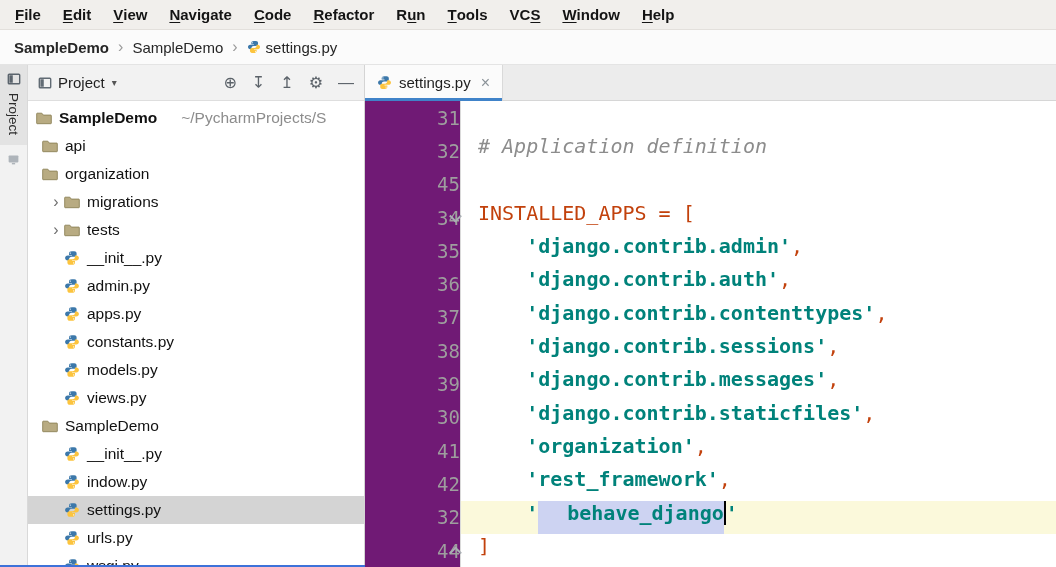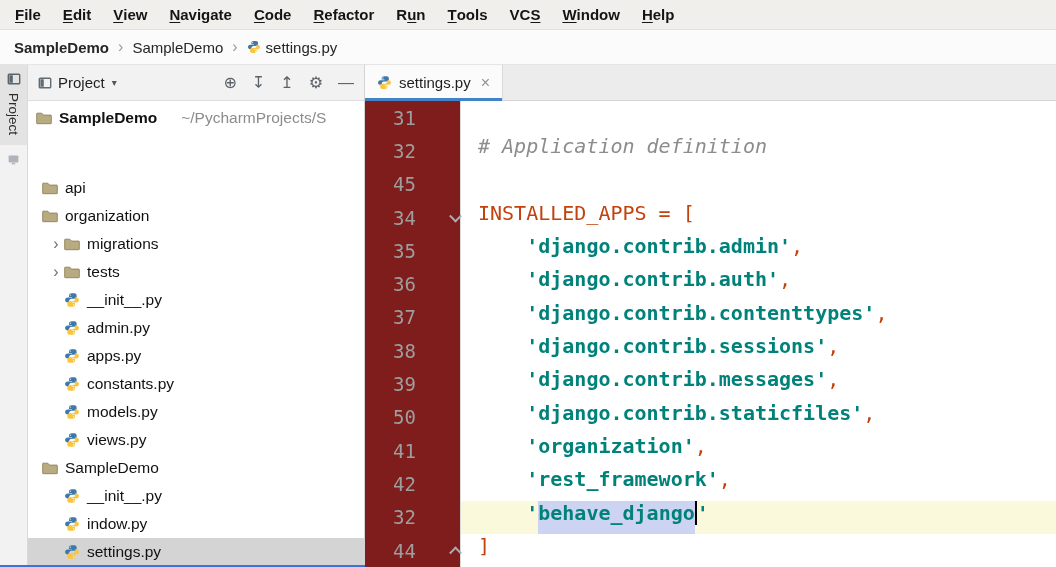--- a/index.html
+++ b/index.html
@@ -51,27 +51,27 @@
   
   .editor-col { flex:1; display:flex; flex-direction:column; min-width:0; background:#fff; }
   .tabbar { height:36px; flex:0 0 36px; background:#ececec; border-bottom:1px solid #d6d6d6; display:flex; }
   .tab { display:flex; align-items:center; gap:7px; padding:0 12px; background:#fbfbfb; position:relative; font-size:15px; color:#1f1f1f; border-right:1px solid #d9d9d9; cursor:default; }
   .tab::after { content:""; position:absolute; left:0; right:0; bottom:-1px; height:3px; background:var(--accent,#4083C9); }
   .tab .ticon svg { width:15px; height:15px; display:block; }
   .tab-close { color:#8a9298; font-size:16px; margin-left:3px; }
 
   .editor { flex:1; min-height:0; font-family:"DejaVu Sans Mono","Liberation Mono",monospace; font-size:20px; overflow:hidden; }
   .line { height:33.3px; display:flex; align-items:stretch; position:relative; }
-  .gutter { width:96px; flex:0 0 96px; background:#7f1d1d; color:#9e9e9e; font-size:19px; display:flex; align-items:center; justify-content:flex-end; padding-right:44px; border-right:1px solid #dadada; }
+  .gutter { width:96px; flex:0 0 96px; background:#701a75; color:#9e9e9e; font-size:19px; display:flex; align-items:center; justify-content:flex-end; border-right:1px solid #dadada; }
   .line-content { flex:1; display:flex; padding-left:17px; white-space:pre; color:#141414; }
   .caret-row .line-content { background:var(--caret-row,#fbf9db); }
   .seg-comment { color:var(--comment,#8c8c8c); font-style:italic; }
   .seg-string { color:var(--string,#00827a); font-weight:700; }
   .seg-code { color:#c2410c; }
-  .sel { background:var(--selection,#cdd3f2); }
+  .sel { background:var(--selection,#cdd3f2);padding-left:29px; }
   .caret { display:inline-block; width:2px; height:24px; background:#000; }
   .fold { position:absolute; left:86px; top:50%; width:9px; height:9px; border-right:2px solid #a9aeb3; border-bottom:2px solid #a9aeb3; z-index:2; }
   .fold.down { transform:translateY(-70%) rotate(45deg); }
   .fold.up { transform:translateY(-30%) rotate(-135deg); }
 
   .bottom-accent { position:absolute; left:0; bottom:0; width:365px; height:2px; background:var(--panel-accent,#3d72d9); z-index:5; }
 </style>
 </head>
 <body>
 
@@ -154,21 +154,21 @@
       <div class="tree">
           <div class="trow" style="padding-left: 8px;">
             <span class="tree-icon">
               <svg viewBox="0 0 16 16">
                 <path d="M1.2 3.2h4.6l1.6 1.9h7.4c.3 0 .5.2.5.5v7.6c0 .3-.2.5-.5.5H1.2c-.3 0-.5-.2-.5-.5V3.7c0-.3.2-.5.5-.5z" fill="#b8ab82" stroke="#8d8257" stroke-width="0.9"></path>
               </svg>
             </span>
             <span class="tlabel bold">SampleDemo</span>
             <span class="thint">~/PycharmProjects/S</span>
           </div>
-          <div class="trow" style="padding-left: 14px; margin-top: 42px;">
+          <div class="trow" style="padding-left: 14px;">
             <span class="tree-icon">
               <svg viewBox="0 0 16 16">
                 <path d="M1.2 3.2h4.6l1.6 1.9h7.4c.3 0 .5.2.5.5v7.6c0 .3-.2.5-.5.5H1.2c-.3 0-.5-.2-.5-.5V3.7c0-.3.2-.5.5-.5z" fill="#b8ab82" stroke="#8d8257" stroke-width="0.9"></path>
               </svg>
             </span>
             <span class="tlabel">api</span>
           </div>
           <div class="trow" style="padding-left: 14px;">
             <span class="tree-icon">
               <svg viewBox="0 0 16 16">
@@ -385,21 +385,21 @@
           </div>
           <div class="line">
             <div class="gutter">38</div>
             <div class="line-content"><span class="seg-code">    </span><span class="seg-string">'django.contrib.sessions'</span><span class="seg-code">,</span></div>
           </div>
           <div class="line">
             <div class="gutter">39</div>
             <div class="line-content"><span class="seg-code">    </span><span class="seg-string">'django.contrib.messages'</span><span class="seg-code">,</span></div>
           </div>
           <div class="line">
-            <div class="gutter">50</div>
+            <div class="gutter">30</div>
             <div class="line-content"><span class="seg-code">    </span><span class="seg-string">'django.contrib.staticfiles'</span><span class="seg-code">,</span></div>
           </div>
           <div class="line">
             <div class="gutter">41</div>
             <div class="line-content"><span class="seg-code">    </span><span class="seg-string">'organization'</span><span class="seg-code">,</span></div>
           </div>
           <div class="line">
             <div class="gutter">42</div>
             <div class="line-content"><span class="seg-code">    </span><span class="seg-string">'rest_framework'</span><span class="seg-code">,</span></div>
           </div>

